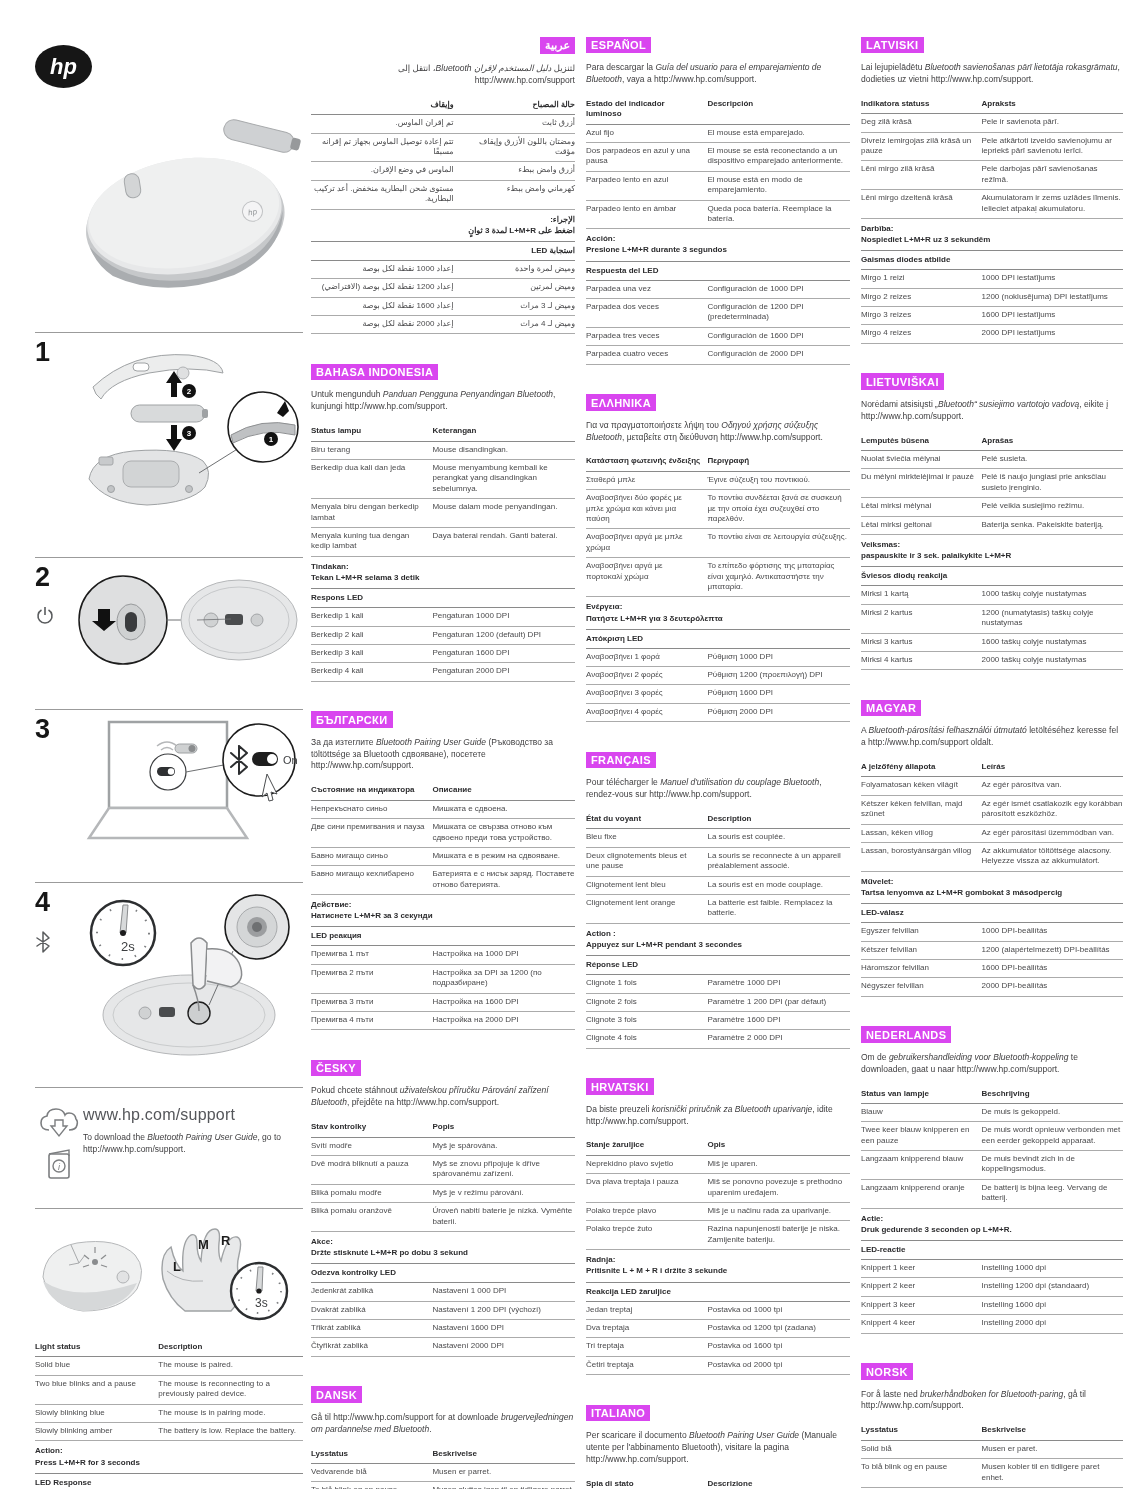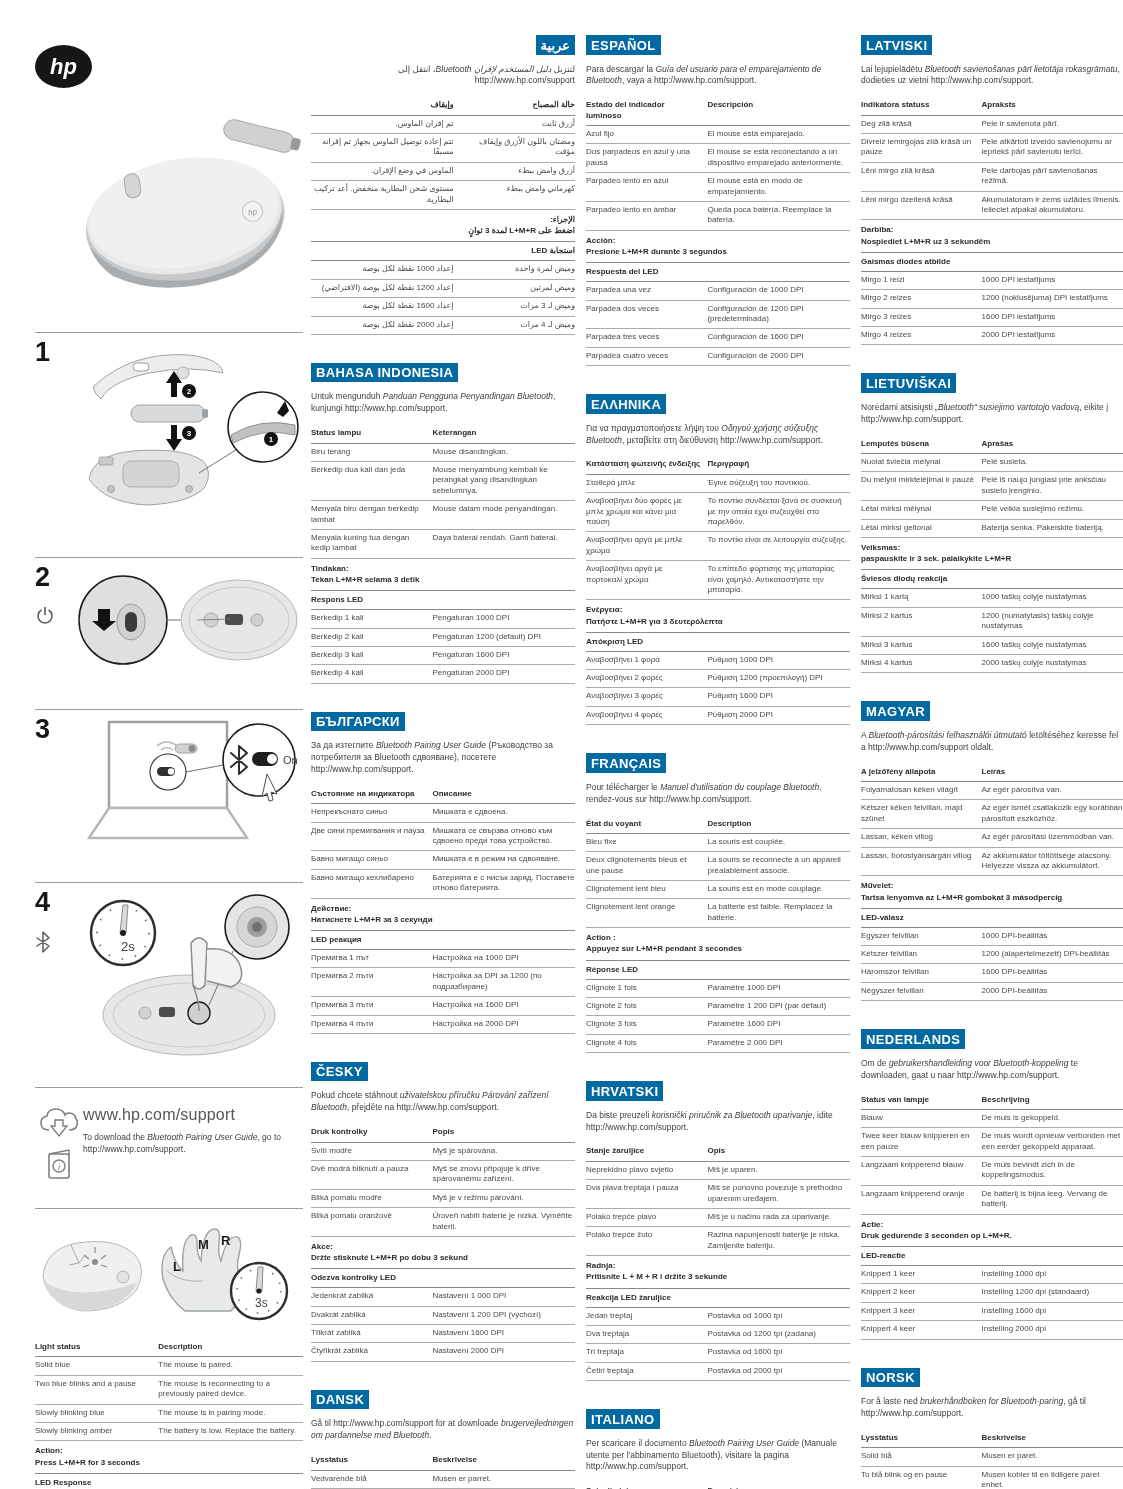--- a/index.html
+++ b/index.html
@@ -5,21 +5,21 @@
   *{margin:0;padding:0;box-sizing:border-box}
   html,body{background:#fff}
   body{width:1123px;height:1489px;position:relative;font-family:"Liberation Sans",sans-serif;color:#414042;overflow:hidden}
   .col{position:absolute;top:0}
   #col-left{left:35px;width:268px}
   #col-2{left:311px;width:264px}
   #col-3{left:586px;width:264px}
   #col-4{left:861px;width:262px}
 
   .lang-section{margin-bottom:28px}
-  .lang-chip{display:inline-block;background:#0369a1;color:#fff;font-weight:bold;font-size:13px;padding:2.5px 5px 2px;letter-spacing:.4px;margin-bottom:9px;text-transform:uppercase}
+  .lang-chip{display:inline-block;background:#d946ef;color:#fff;font-weight:bold;font-size:11px;padding:2.5px 5px 2px;letter-spacing:.4px;margin-bottom:9px;text-transform:uppercase}
   .intro{font-size:8.5px;line-height:1.4;margin-bottom:10px;color:#414042}
   .intro .em{font-style:italic}
   .tbl{width:100%}
   .trow{display:flex;border-bottom:1px solid #ababab;padding:3px 0 4px;font-size:8px;line-height:1.3;color:#4a4a4c}
   .trow.head{font-weight:bold;color:#2c2c2e;border-bottom:1px solid #8a8a8a}
   .c1{width:46%;padding-right:7px}
   .c2{width:54%}
   .rtl .c1{padding-right:0;padding-left:4px}
   .action{font-weight:bold;font-size:8px;line-height:1.4;padding:4px 0 5px;border-bottom:1px solid #8a8a8a;color:#2c2c2e}
   .led-head{font-weight:bold;font-size:8px;padding:4px 0 5px;border-bottom:1px solid #8a8a8a;color:#2c2c2e}
@@ -396,21 +396,21 @@
           </div>
           <div class="trow">
             <div class="c1">Berkedip 3 kali</div>
             <div class="c2">Pengaturan 1600 DPI</div>
           </div>
           <div class="trow">
             <div class="c1">Berkedip 4 kali</div>
             <div class="c2">Pengaturan 2000 DPI</div>
           </div>
         </div></section>
-      <section class="lang-section"><span class="lang-chip">БЪЛГАРСКИ</span><p class="intro"><span>За да изтеглите </span><span class="em">Bluetooth Pairing User Guide</span><span> (Ръководство за потребителя за Bluetooth сдвояване), посетете http://www.hp.com/support.</span></p><div class="tbl">
+      <section class="lang-section"><span class="lang-chip">БЪЛГАРСКИ</span><p class="intro"><span>За да изтеглите </span><span class="em">Bluetooth Pairing User Guide</span><span> (Ръководство за töltöttsége за Bluetooth сдвояване), посетете http://www.hp.com/support.</span></p><div class="tbl">
           <div class="trow head">
             <div class="c1">Състояние на индикатора</div>
             <div class="c2">Описание</div>
           </div>
           <div class="trow">
             <div class="c1">Непрекъснато синьо</div>
             <div class="c2">Мишката е сдвоена.</div>
           </div>
           <div class="trow">
             <div class="c1">Две сини премигвания и пауза</div>
@@ -440,21 +440,21 @@
             <div class="c1">Премигва 3 пъти</div>
             <div class="c2">Настройка на 1600 DPI</div>
           </div>
           <div class="trow">
             <div class="c1">Премигва 4 пъти</div>
             <div class="c2">Настройка на 2000 DPI</div>
           </div>
         </div></section>
       <section class="lang-section"><span class="lang-chip">ČESKY</span><p class="intro"><span>Pokud chcete stáhnout </span><span class="em">uživatelskou příručku Párování zařízení Bluetooth</span><span>, přejděte na http://www.hp.com/support.</span></p><div class="tbl">
           <div class="trow head">
-            <div class="c1">Druk kontrolky</div>
+            <div class="c1">Stav kontrolky</div>
             <div class="c2">Popis</div>
           </div>
           <div class="trow">
             <div class="c1">Svítí modře</div>
             <div class="c2">Myš je spárována.</div>
           </div>
           <div class="trow">
             <div class="c1">Dvě modrá bliknutí a pauza</div>
             <div class="c2">Myš se znovu připojuje k dříve spárovanému zařízení.</div>
           </div>

